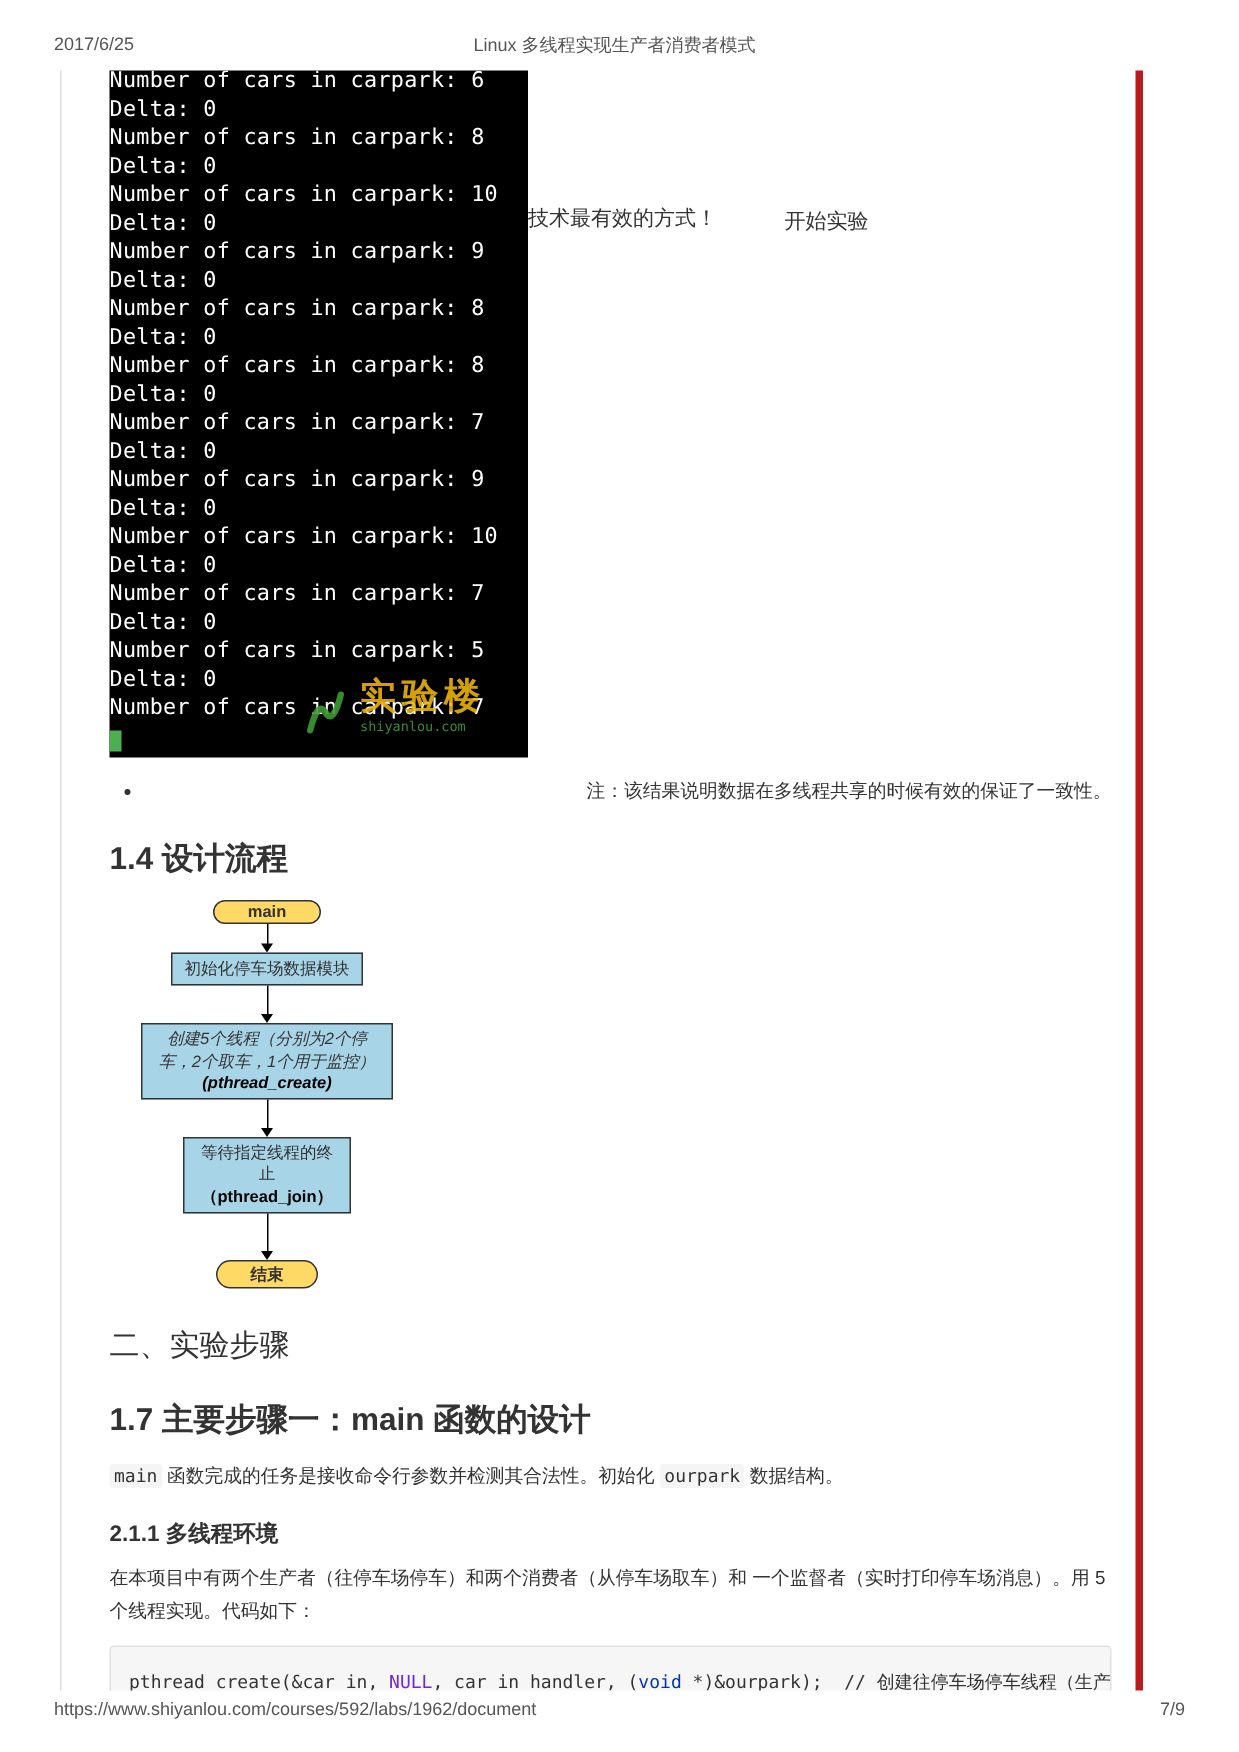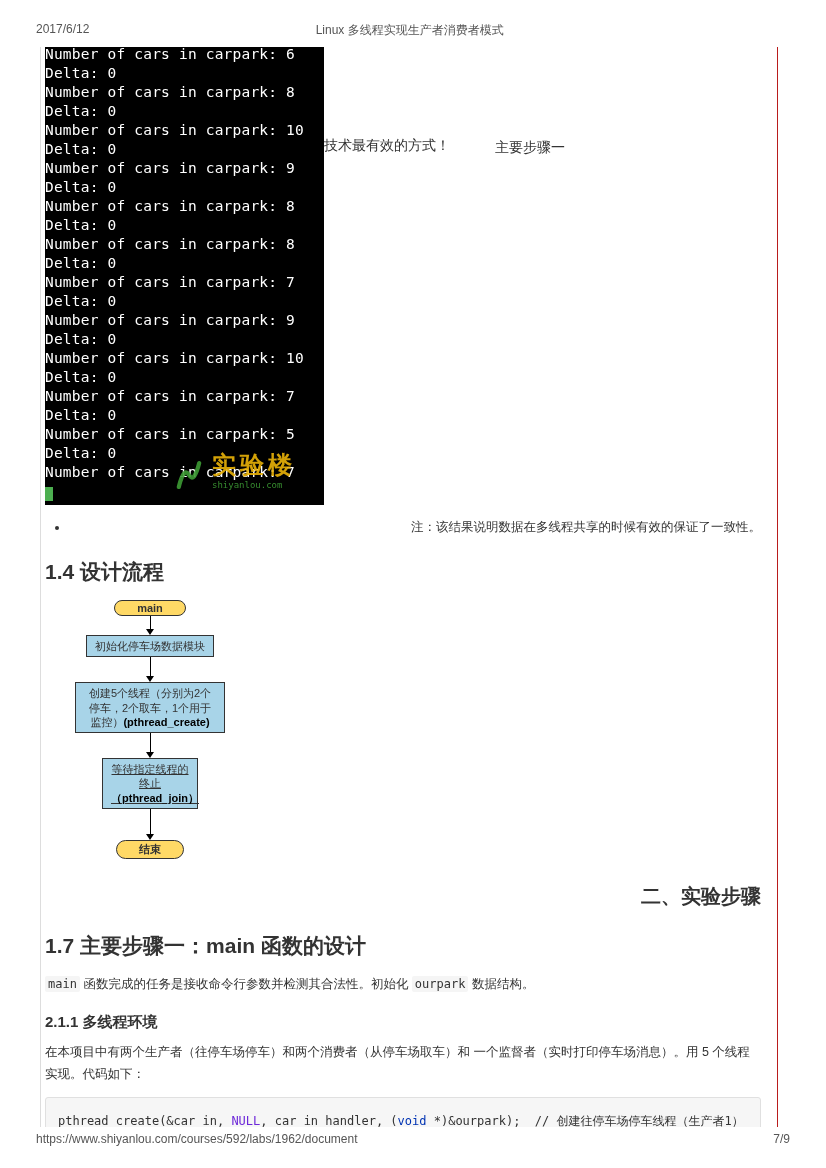--- a/index.html
+++ b/index.html
@@ -14,24 +14,24 @@
     overflow: hidden;
   }
   .header-row {
     display: flex;
     justify-content: space-between;
     padding: 22px 36px 0 36px;
     font-size: 12px;
     color: #555;
   }
   .content-wrapper {
-    margin: 8px 48px 0 40px;
+    margin: 8px 64px 0 40px;
     border-left: 1px solid #ddd;
-    border-right: 1px solid #b91c1c;
-    padding: 0 16px 0 4px;
+    border-right: 5px solid #b91c1c;
+    padding: 0 16px 0 32px;
     height: 1080px;
     overflow: hidden;
   }
   .terminal {
     background: #000;
     color: #fff;
     font-family: "Consolas", "Monaco", monospace;
     font-size: 14.5px;
     line-height: 19px;
     padding: 0 4px 4px 0px;
@@ -79,23 +79,22 @@
     font-size: 12.5px;
   }
   .note-list li { list-style: disc; text-align: right; }
   h3.section {
     font-size: 21px;
     font-weight: bold;
     margin: 22px 0 14px 0;
   }
   h2.section {
     font-size: 20px;
-    font-weight: bold;
+    font-weight: normal;
     margin: 24px 0 18px 0;
-    text-align: right;
   }
   h4.section {
     font-size: 15px;
     font-weight: bold;
     margin: 18px 0 10px 0;
   }
   
   .flowchart {
     width: 210px;
     margin-left: 0;
@@ -124,21 +123,21 @@
     font-weight: bold;
   }
   .fc-rect {
     background: #a8d4e8;
     border: 1px solid #333;
     padding: 3px 8px;
     font-size: 11px;
     text-align: center;
     line-height: 1.3;
   }
-  .fc-rect.wide { width: 150px; }
+  .fc-rect.wide { width: 168px; font-style: italic; }
   .fc-rect .bold { font-weight: bold; color:#000;}
   .para {
     font-size: 12.5px;
     line-height: 1.7;
     margin: 8px 0;
   }
   .mono-inline {
     font-family: Consolas, Monaco, monospace;
     font-size: 12px;
     background: #f5f5f5;
@@ -167,21 +166,21 @@
     justify-content: space-between;
     font-size: 12px;
     color: #555;
     gap: 30px;
   }
 </style>
 </head>
 <body>
 
 <div class="header-row">
-  <span>2017/6/12</span>
+  <span>2017/6/25</span>
   <span>Linux 多线程实现生产者消费者模式</span>
   <span style="width:60px;"></span>
 </div>
 
 <div class="content-wrapper">
 
   <div style="position:relative;">
     <div class="terminal">
       <div class="line">Number of cars in carpark: 6</div>
       <div class="line">Delta: 0</div>
@@ -213,21 +212,21 @@
               <path d="M8 34 Q14 10 20 20 Q26 30 32 6" stroke="#3d9b35" stroke-width="5" fill="none" stroke-linecap="round"></path>
             </svg>
         </div>
         <div>
           <span class="watermark-text">实验楼</span>
           <span class="watermark-sub">shiyanlou.com</span>
         </div>
       </div>
     </div>
     <span class="float-text" style="left:279px; top:92px;">技术最有效的方式！</span>
-    <span class="float-text" style="left:450px; top:94px;">主要步骤一</span>
+    <span class="float-text" style="left:450px; top:94px;">开始实验</span>
   </div>
 
   <ul class="note-list">
     <li>注：该结果说明数据在多线程共享的时候有效的保证了一致性。</li>
   </ul>
 
   <h3 class="section">1.4 设计流程</h3>
 
   <div class="flowchart">
     <div class="fc-oval">main</div>
@@ -240,21 +239,21 @@
         <div class="stem" style="height:20px;"></div>
         <div class="head"></div>
       </div>
     <div class="fc-rect wide">
       <span class="green">创建5个线程（分别为2个停车，2个取车，1个用于监控）</span><span class="bold">(pthread_create)</span>
     </div>
     <div class="fc-arrow">
         <div class="stem" style="height:20px;"></div>
         <div class="head"></div>
       </div>
-    <div class="fc-rect" style="width:96px;text-decoration:underline;">
+    <div class="fc-rect" style="width:112px;">
       <span>等待指定线程的终止</span><br><span class="bold">（pthread_join）</span>
     </div>
     <div class="fc-arrow">
         <div class="stem" style="height:26px;"></div>
         <div class="head"></div>
       </div>
     <div class="fc-oval">结束</div>
   </div>
 
   <h2 class="section">二、实验步骤</h2>

